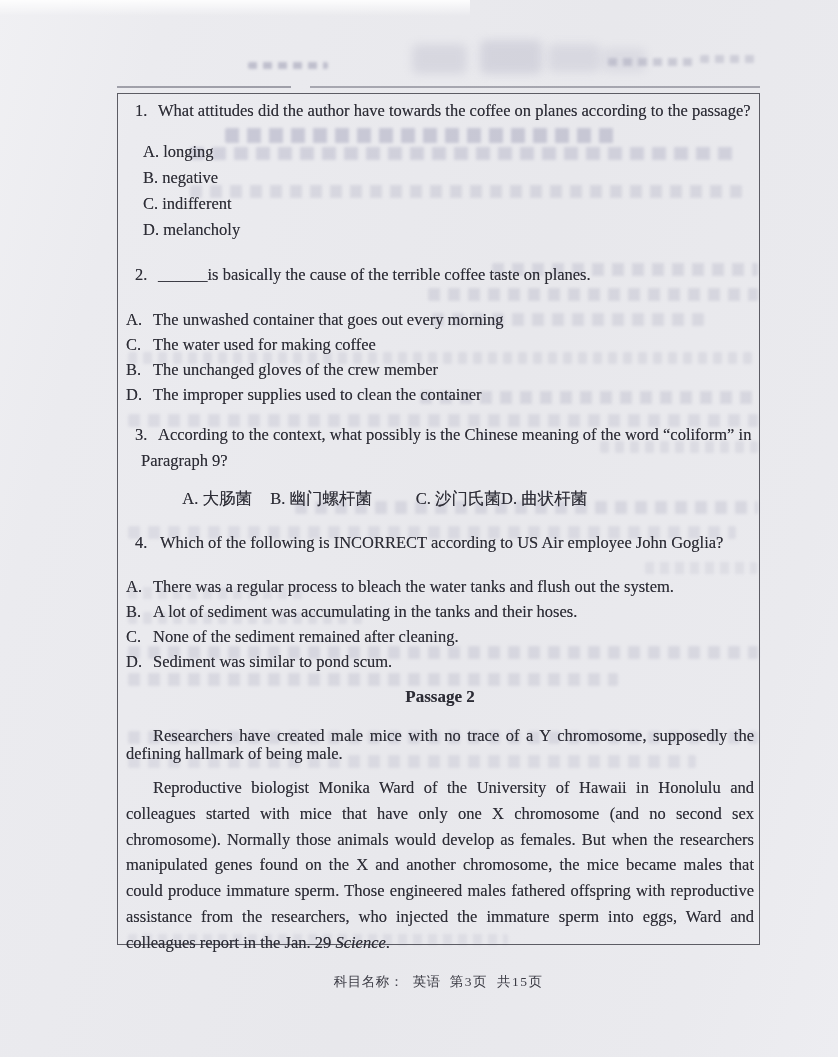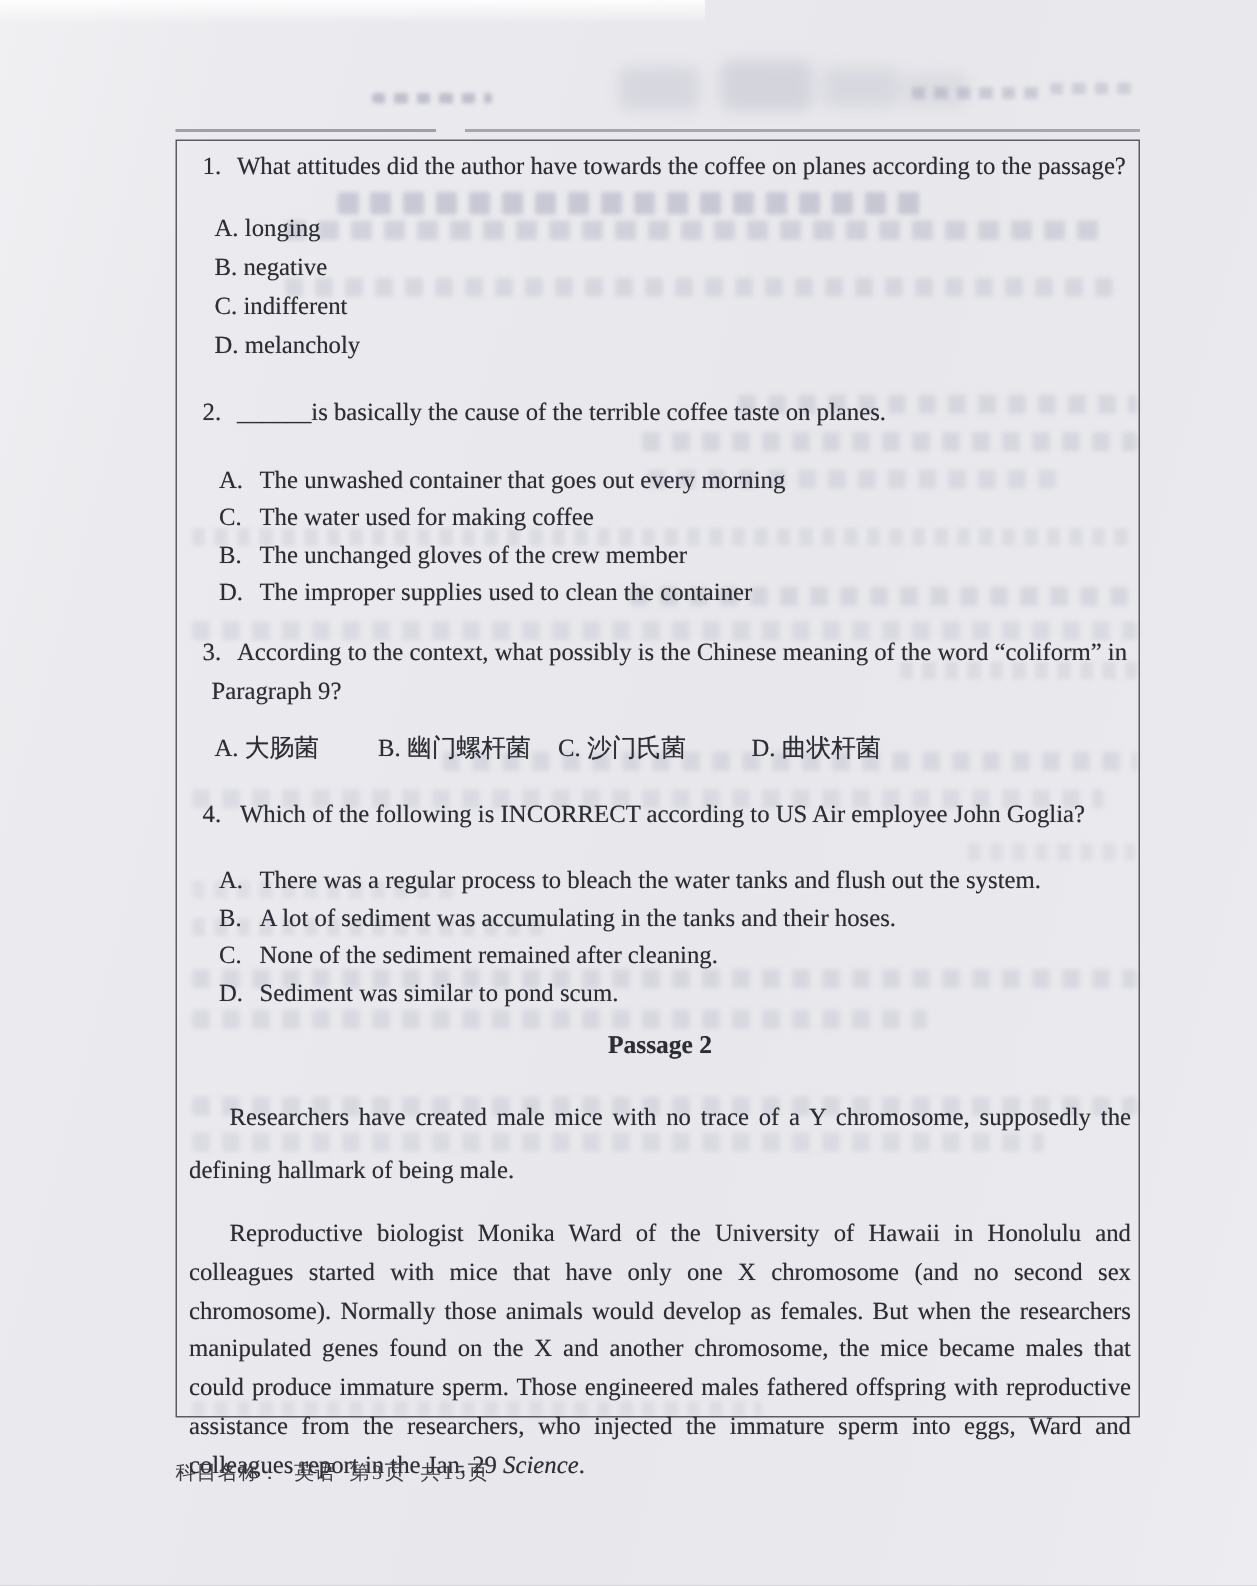--- a/index.html
+++ b/index.html
@@ -33,36 +33,36 @@
 
   .q { position:relative; margin-left:9px; padding-left:6px; text-indent:17px; }
   .q .num { position:absolute; left:0; top:0; text-indent:0; }
   .q1 { margin-top:0; }
   .q2 { margin-top:19px; }
   .q3 { margin-top:15px; }
   .q4 { margin-top:18px; padding-left:25px; text-indent:0; }
 
   .optrow { display:flex; margin-left:17px; white-space:nowrap; }
   .optrow1 { margin-top:15px;flex-direction:column; }
-  .optrow3 { margin-top:12px; }
+  .optrow3 { margin-top:12px;text-align:right; }
   .optrow1 .c1{width:107px} .optrow1 .c2{width:103px} .optrow1 .c3{width:120px}
   .optrow3 .c1{width:109px} .optrow3 .c2{width:120px} .optrow3 .c3{width:129px}
 
-  .optlist { margin-left:20px; line-height:25px; }
+  .optlist { line-height:25px; }
   .ol2 { margin-top:19px; }
   .ol4 { margin-top:18px; }
   .optlist .letter { display:inline-block; width:27px; }
 
   .heading { margin-top:10px; text-align:center; font-weight:bold; font-size:17px; }
   .para { text-align:justify; }
-  .p1 { margin:17px 0 12px 0; text-indent:27px; line-height:35px; }
+  .p1 { margin:17px 0 12px 0; text-indent:27px; line-height:18px; }
   .p2 { margin:11px 0 0 0; text-indent:27px; line-height:25.8px; }
   .p2 i { font-style:italic; }
 
-  .footer { position:absolute; left:117px; top:973px; width:643px; text-align:left;
+  .footer { position:absolute; left:117px; top:973px; width:643px; text-align:center;
     font-size:13.5px; color:#3b3b44; letter-spacing:.5px; }
   .footer span { margin-right:9px; }
   .footer span:last-child { margin-right:0; }
   .tok { letter-spacing:1.5px; }
 </style>
 </head>
 <body>
 
 <div class="page">
 

